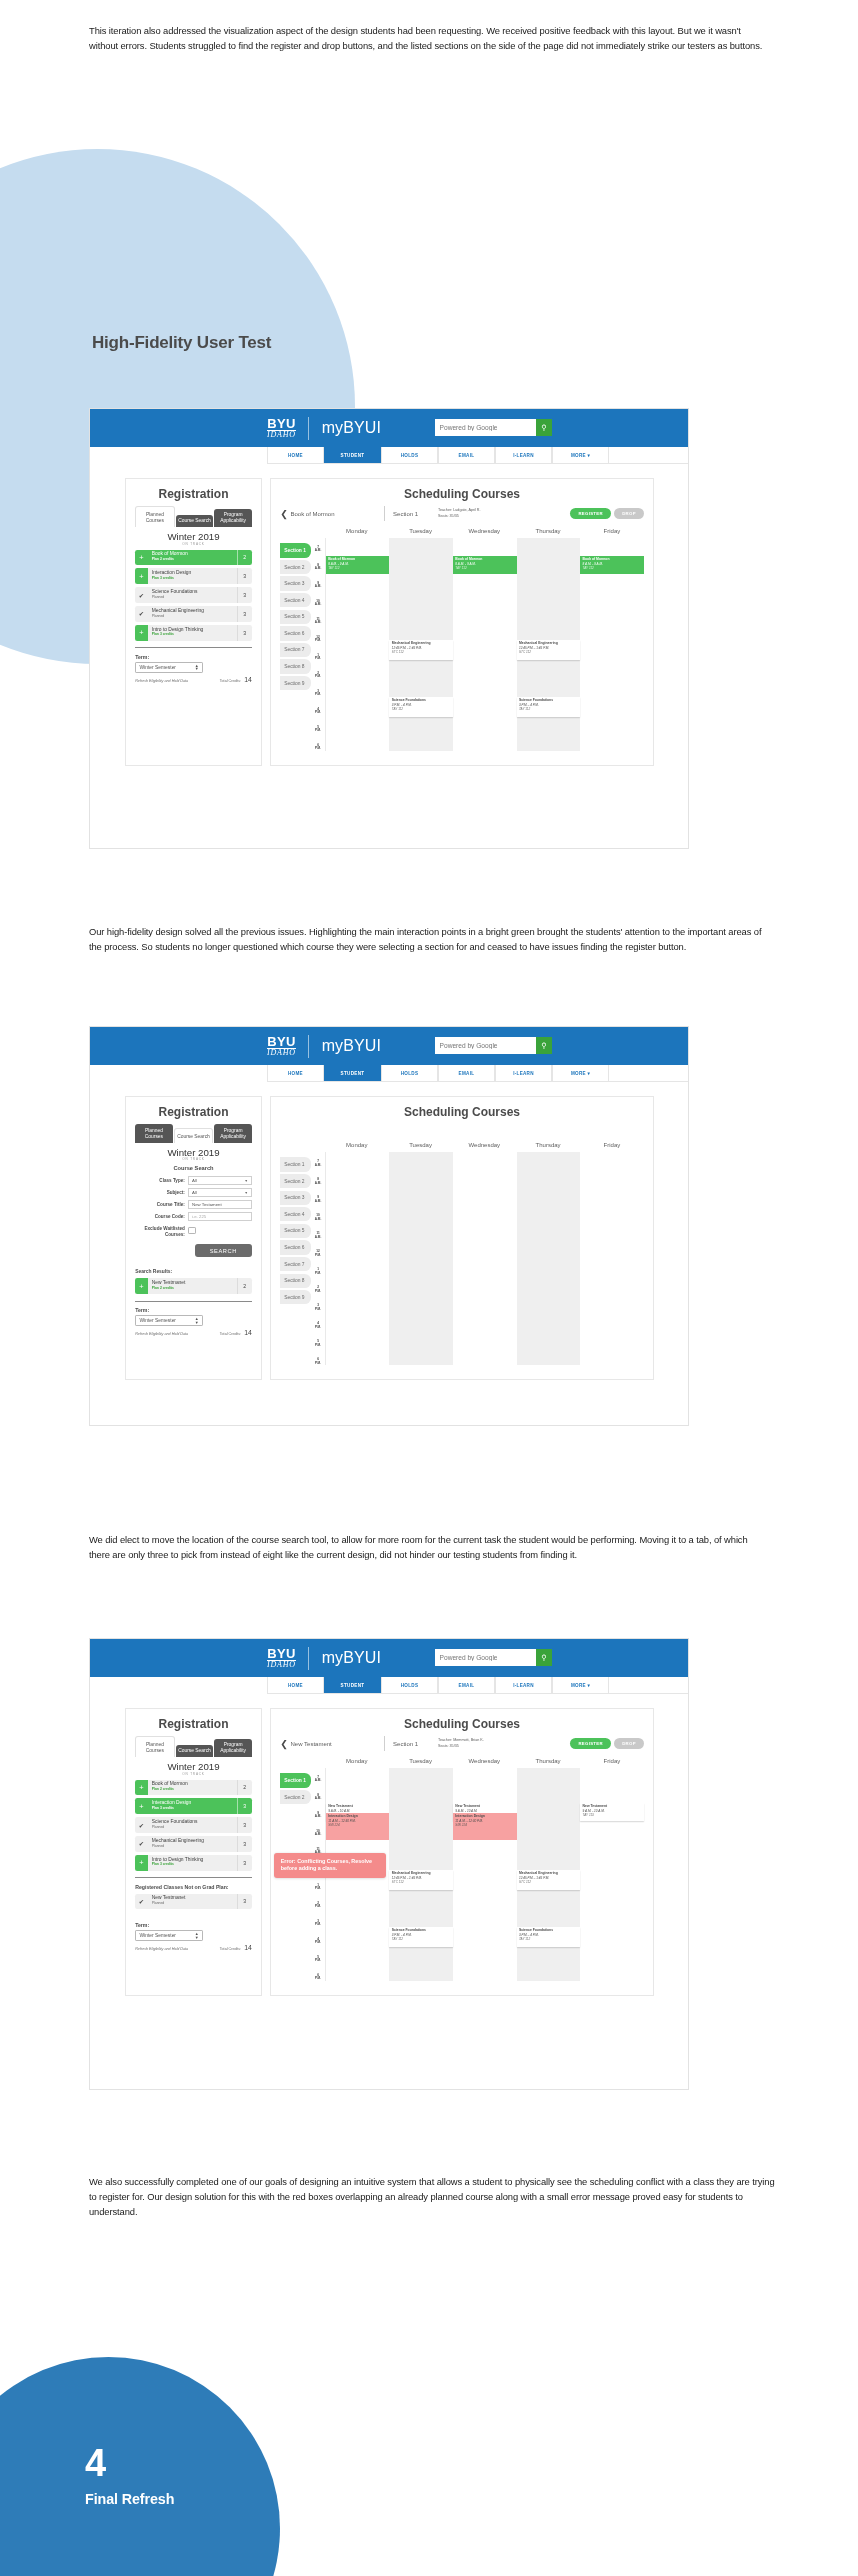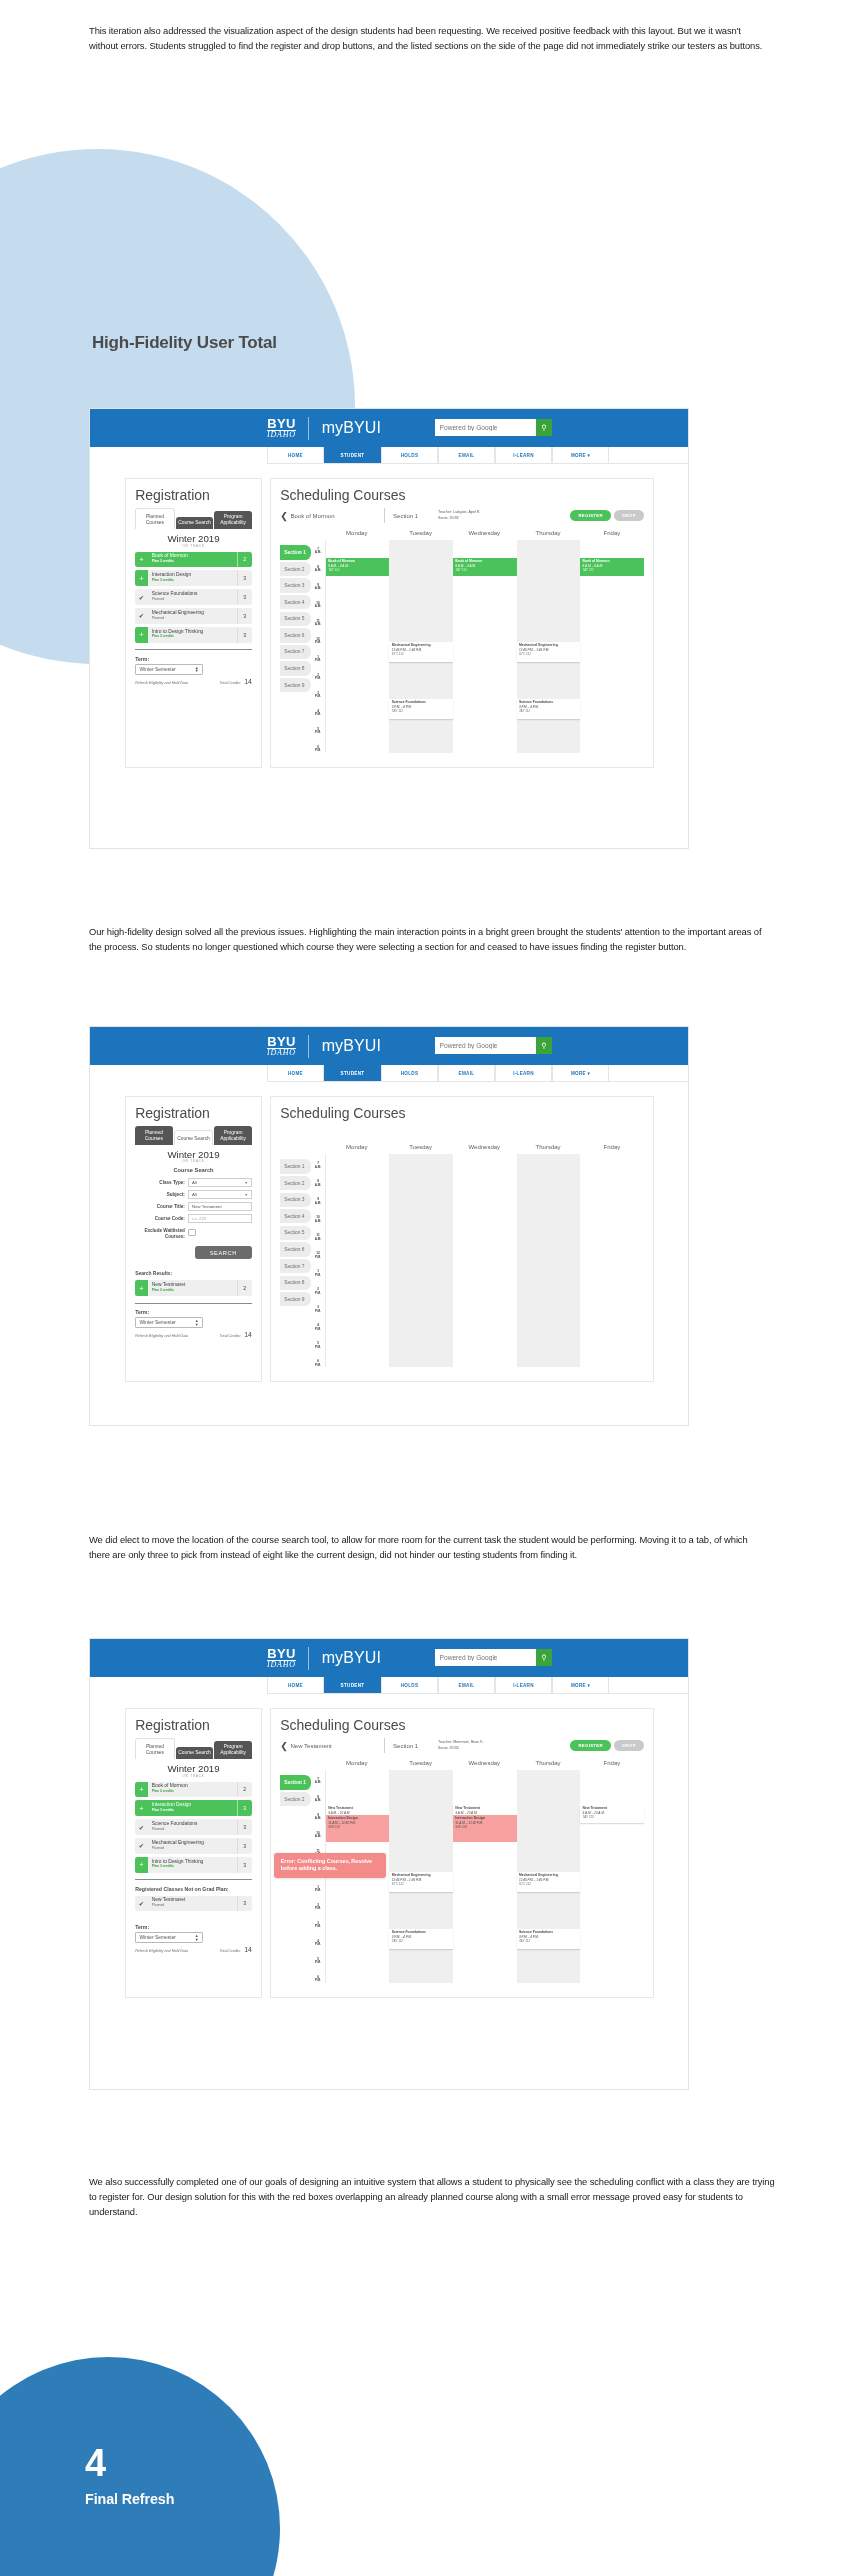--- a/index.html
+++ b/index.html
@@ -141,21 +141,21 @@
     gap: 8px;
     background: #fff;
   }
   .panel {
     background: #fff;
     border: 0.6px solid #e7e7e7;
   }
   .panel-left  { width: 137px; padding: 8px 9.2px 9.2px 9.2px; }
   .panel-right { flex: 1; padding: 8px 9.2px 5.7px 9.2px; }
   .panel-title {
-    font-size: 14px; font-weight: normal; color: #4b4b4b; margin-bottom: 5.7px;
+    font-size: 12px; font-weight: bold; color: #4b4b4b; margin-bottom: 5.7px; text-align: center;
   }
 
   
   .reg-tabs { display: flex; gap: 1.1px; align-items: flex-end; }
   .reg-tab {
     flex: 1; text-align: center;
     font-size: 4.9px; line-height: 1.25;
     padding: 3.4px 0.6px 2.9px 0.6px;
     background: #555555; color: #fff;
     border-radius: 2.9px 2.9px 0 0;
@@ -300,21 +300,21 @@
   }
 </style>
 </head>
 <body>
 
 <div class="blob-light" id="blob-top"></div>
 <div class="blob-dark" id="blob-bottom"></div>
 
 <div class="page-body-text" style="left:89px; top:23px; width:675px;">This iteration also addressed the visualization aspect of the design students had been requesting.  We received positive feedback with this layout.  But we it wasn't without errors.  Students struggled to find the register and drop buttons, and the listed sections on the side of the page did not immediately strike our testers as buttons.</div>
 
-<h2 class="section-title" style="left:92px; top:333px;">High-Fidelity User Total</h2>
+<h2 class="section-title" style="left:92px; top:333px;">High-Fidelity User Test</h2>
 
 <div class="mockup" id="mockup-1">
 
   <div class="byui-header">
     <div class="byui-brand">
       <div class="byui-logo">
         <div class="byu">BYU</div>
         <div class="idaho">IDAHO</div>
       </div>
       <div class="byui-divider"></div>

